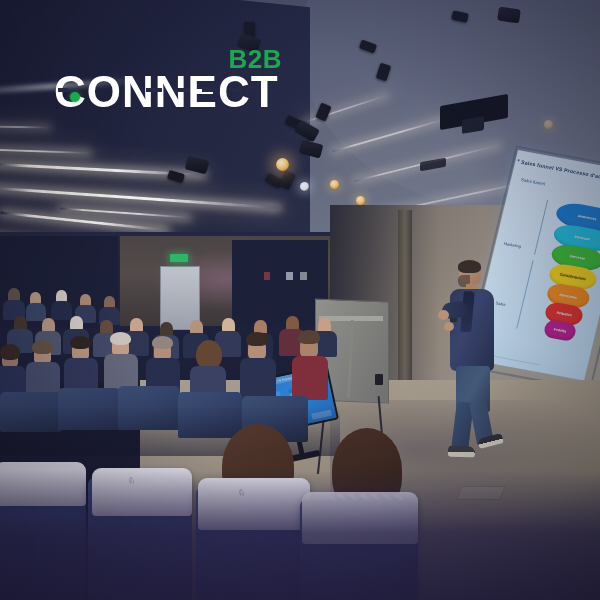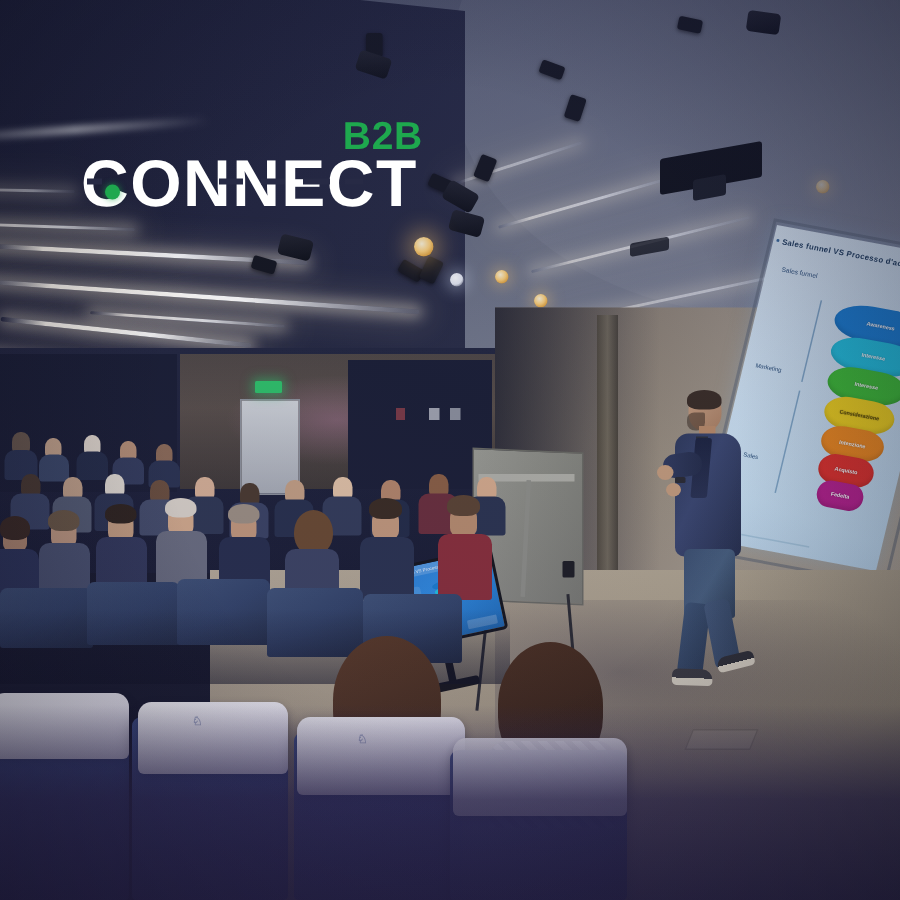--- a/index.html
+++ b/index.html
@@ -168,21 +168,21 @@
     background:linear-gradient(150deg,#3b4f86 0%,#32457a 45%,#25325c 100%);
     box-shadow:0 3px 10px rgba(0,0,0,.35);}
   .headrest{position:absolute;border-radius:9px 9px 4px 4px;
     background:linear-gradient(160deg,#ffffff 0%,#f2f1f6 45%,#d9d7e4 100%);
     box-shadow:0 2px 6px rgba(20,20,45,.3);}
   .hr-mark{position:absolute;font-size:8px;color:rgba(58,79,138,.42);font-weight:700;}
 
   .hair{position:absolute;border-radius:50% 50% 38% 38%;}
 
   
-  .logo{position:absolute;left:54px;top:46px;width:230px;height:70px;margin-top:31px;}
+  .logo{position:absolute;left:54px;top:46px;width:230px;height:70px;}
   .logo-b2b{position:absolute;right:2px;top:0;font-size:26px;font-weight:700;
     color:#1ea84e;letter-spacing:.5px;line-height:1;font-family:"Liberation Sans",sans-serif;}
   .logo-word{position:absolute;left:0;top:24px;font-size:44px;font-weight:700;color:#ffffff;
     letter-spacing:1px;line-height:1;font-family:"Liberation Sans",sans-serif;}
   .logo-cut{position:absolute;background:#272a45;height:4px;}
   .logo-dot{position:absolute;left:16px;top:46px;width:10px;height:10px;border-radius:50%;
     background:#1ea84e;box-shadow:0 0 5px rgba(30,168,78,.7);}
   .lens-flare{position:absolute;left:-40px;top:84px;width:180px;height:5px;
     background:linear-gradient(90deg,rgba(255,255,255,0),rgba(255,255,255,.5),rgba(255,255,255,0));
     filter:blur(2px);transform:rotate(-4deg);}

